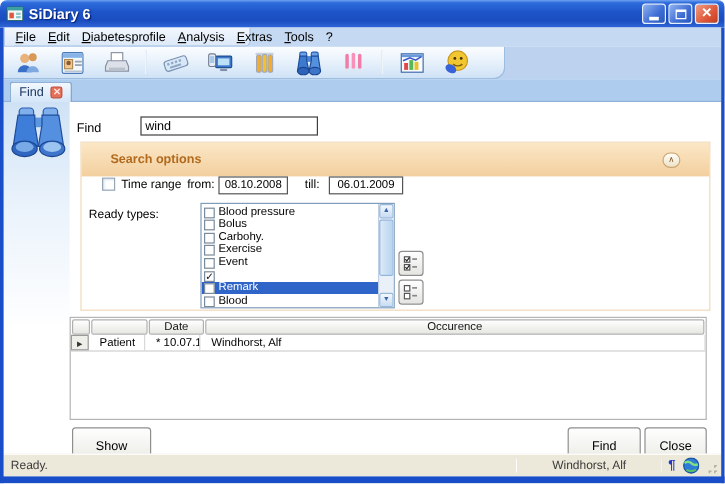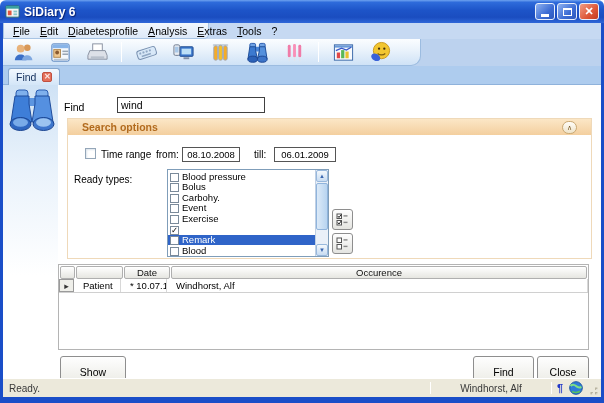--- a/index.html
+++ b/index.html
@@ -57,23 +57,23 @@
   .content{position:absolute;top:85px;left:3px;right:3px;height:293px;background:#fff;}
   .left-fade{position:absolute;left:0;top:0;width:55px;height:100%;
     background:linear-gradient(180deg,#CFE2F5 0%,#E9F2FB 28%,#FFFFFF 65%);}
   .big-binoc{position:absolute;left:6px;top:3px;width:46px;height:44px;}
   .find-label{position:absolute;left:61px;top:16px;font-size:10.5px;color:#000;}
   .find-input{position:absolute;left:114px;top:12px;width:148px;height:16px;
     border:1px solid #404040;background:#fff;font-family:inherit;font-size:10.5px;padding:0 3px;}
   
   .search-group{position:absolute;left:64px;top:33px;width:525px;height:141px;
     border:1px solid #EFD9B9;background:#fff;}
-  .sg-header{position:absolute;left:0;top:0;right:0;height:16px;
+  .sg-header{position:absolute;left:0;top:0;right:0;height:28px;
     background:linear-gradient(180deg,#FBE7C6 0%,#F3CF9E 100%);
-    display:flex;align-items:center;padding:0 14px;}
+    display:flex;align-items:center;padding:0 24px;}
   .sg-title{flex:1;font-size:10.5px;font-weight:bold;color:#B26B1E;}
   .sg-collapse{width:15px;height:13px;border:1px solid #C9A873;border-radius:7px;
     background:linear-gradient(180deg,#FFFDF8,#EFE3C8);color:#7A5A28;font-size:7px;line-height:7px;
     display:flex;align-items:center;justify-content:center;}
   .cb{position:absolute;width:11px;height:11px;border:1px solid #94A6B8;background:#fff;
     box-shadow:inset 1px 1px 2px #DCE4EC;}
   .tr-check{left:17px;top:29px;}
   .lbl{position:absolute;font-size:10px;color:#000;white-space:nowrap;}
   .tr-label{left:33px;top:30px;}
   .from-label{left:88px;top:30px;}
@@ -329,25 +329,25 @@
             <div class="dt-item">
               <span class="dt-check"></span>
               <span class="dt-label">Bolus</span>
             </div>
             <div class="dt-item">
               <span class="dt-check"></span>
               <span class="dt-label">Carbohy.</span>
             </div>
             <div class="dt-item">
               <span class="dt-check"></span>
+              <span class="dt-label">Exercise</span>
+            </div>
+            <div class="dt-item">
+              <span class="dt-check"></span>
               <span class="dt-label">Event</span>
-            </div>
-            <div class="dt-item">
-              <span class="dt-check"></span>
-              <span class="dt-label">Exercise</span>
             </div>
             <div class="dt-item">
               <span class="dt-check">✓</span>
             </div>
             <div class="dt-item selected">
               <span class="dt-check"></span>
               <span class="dt-label">Remark</span>
             </div>
             <div class="dt-item">
               <span class="dt-check"></span>

